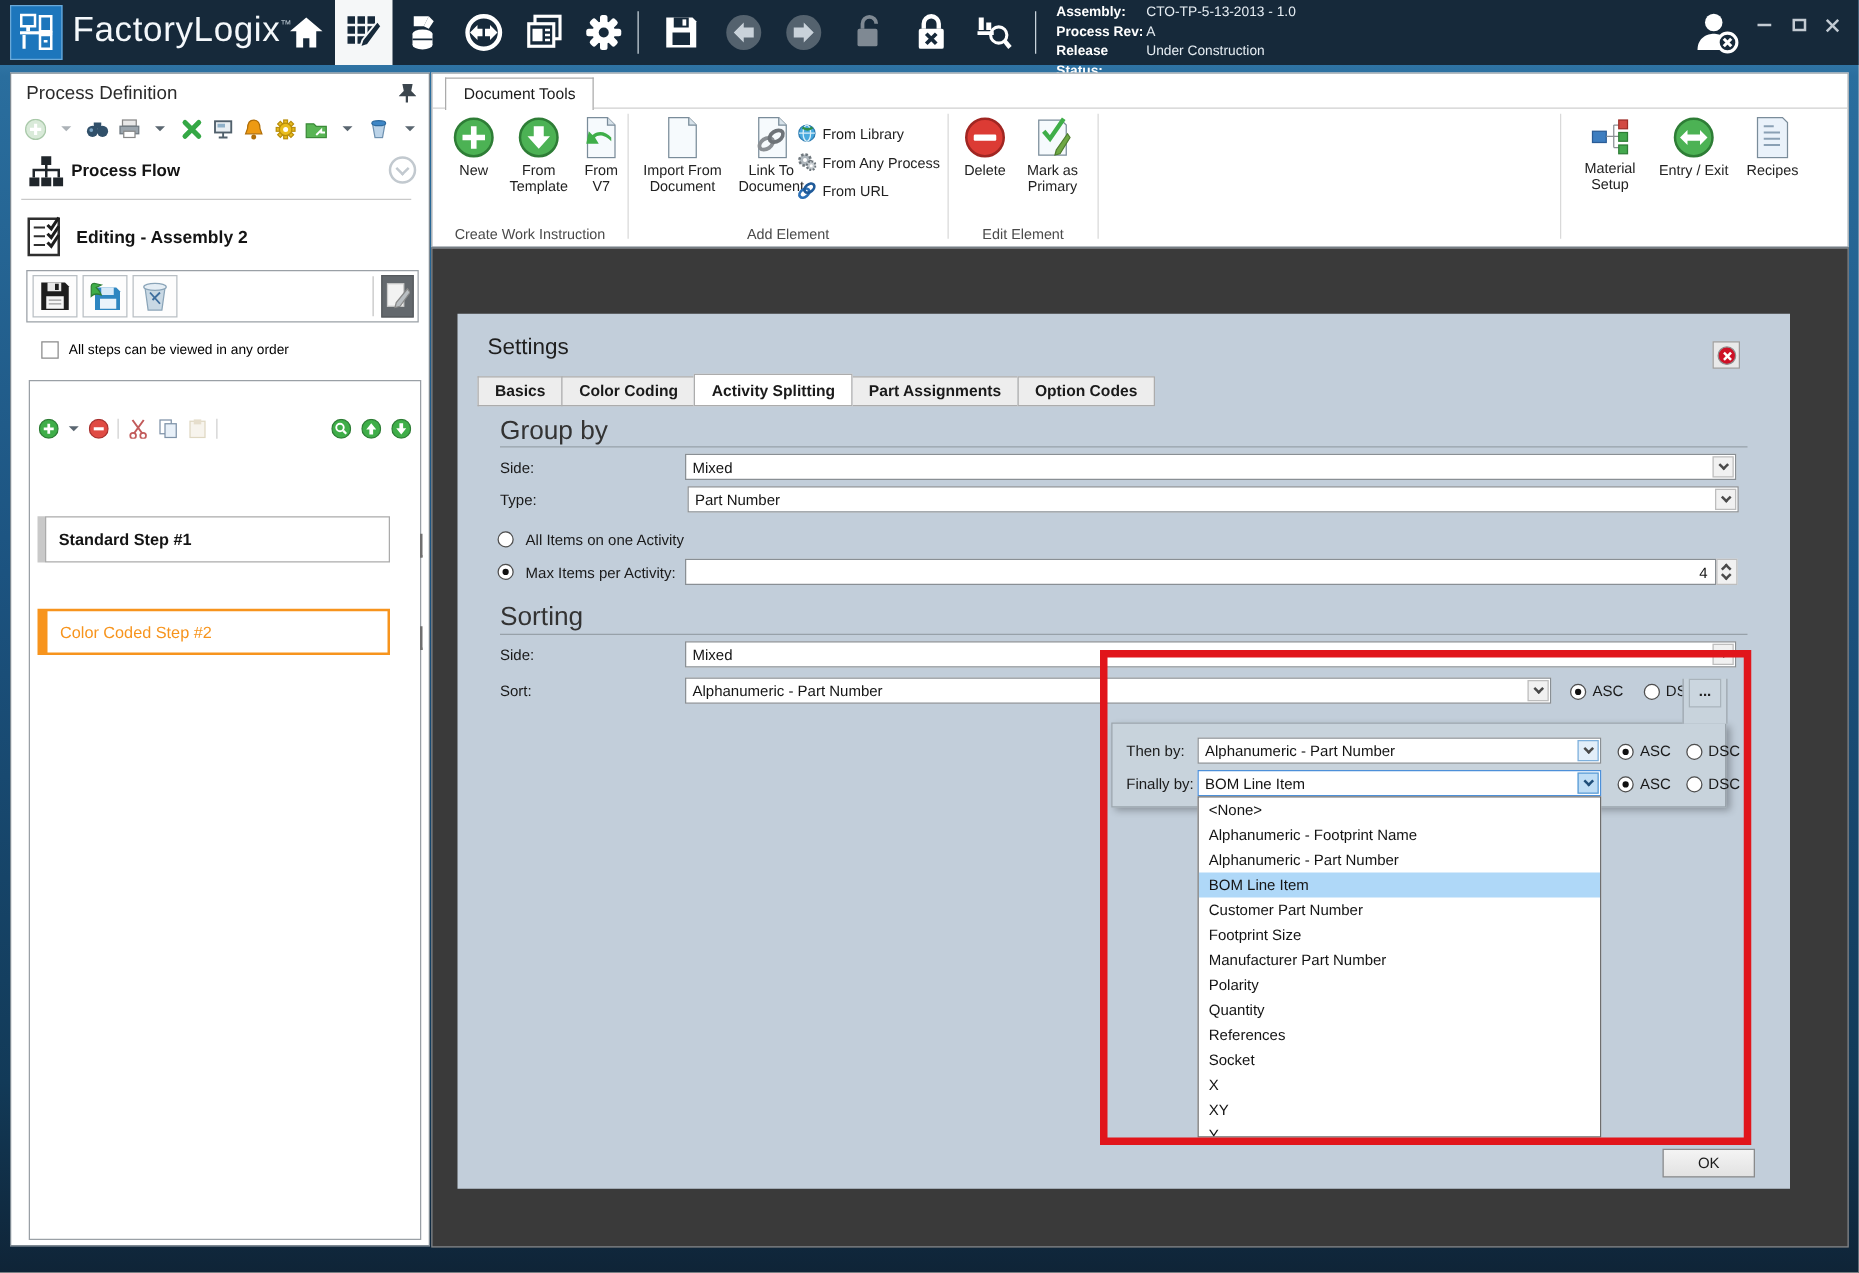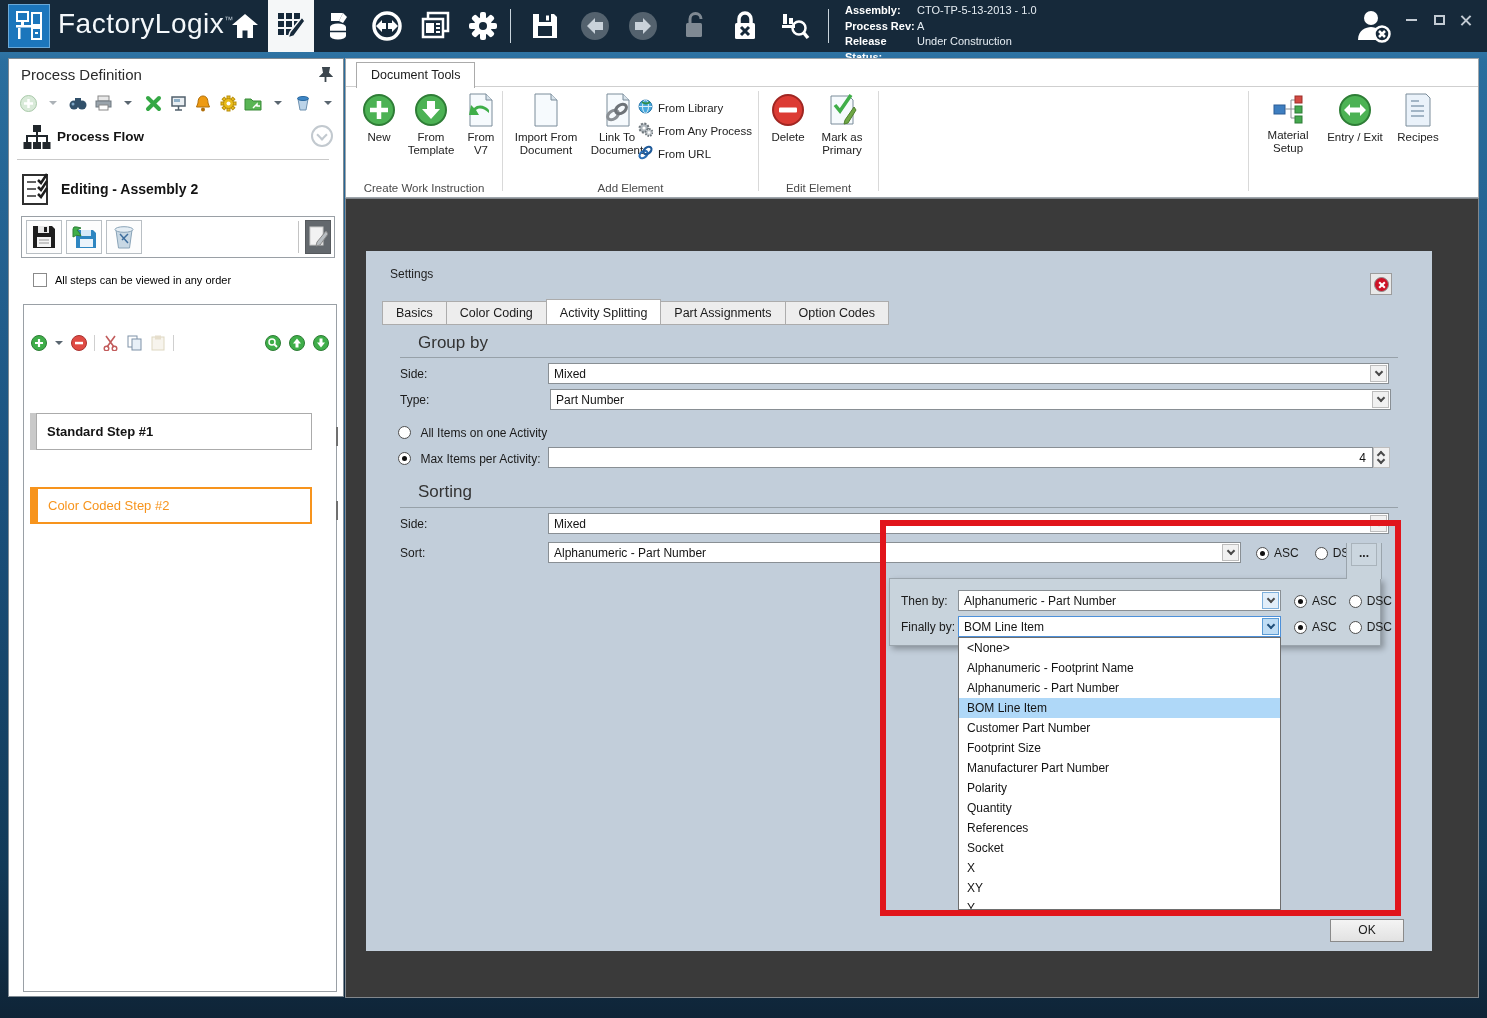--- a/index.html
+++ b/index.html
@@ -68,31 +68,31 @@
   .rb-content { position:absolute; left:0; top:28px; width:100%; height:110px; }
   .rb-group-label { position:absolute; bottom:3px; font-size:11.5px; color:#4A4A4A; text-align:center; }
   .rb-sep { position:absolute; top:4px; width:1px; height:100px; background:#D9D9D9; }
   .rb-btn { position:absolute; top:6px; text-align:center; font-size:11.5px; line-height:13px; color:#222; cursor:pointer; }
   .rb-btn .ic { display:flex; justify-content:center; margin-bottom:4px; }
   .rb-menu-item { position:absolute; display:flex; align-items:flex-end; gap:5px; font-size:11.5px; color:#222; cursor:pointer; }
 
   
   .content { position:absolute; left:345px; top:198px; width:1134px; height:800px; background:#3A3A3A; border:1px solid #82878C; }
   .dialog { position:absolute; left:366px; top:251px; width:1066px; height:700px; background:#C2CEDA; z-index:10; }
-  .dlg-title { position:absolute; left:24px; top:16px; font-size:12px; color:#1F1F1F; }
+  .dlg-title { position:absolute; left:24px; top:16px; font-size:18px; color:#1F1F1F; }
   .dlg-close { position:absolute; left:1004px; top:22px; width:22px; height:22px; background:#E9E9E9; border:1px solid #9C9C9C; display:flex; align-items:center; justify-content:center; cursor:pointer; }
   .dlg-close .dot { width:15px; height:15px; border-radius:50%; background:#CE1126; border:1px solid #8E8E8E; position:relative; }
   .dlg-close .dot::before,.dlg-close .dot::after { content:""; position:absolute; left:6px; top:3px; width:2px; height:8px; background:#fff; }
   .dlg-close .dot::before { transform:rotate(45deg);} .dlg-close .dot::after{ transform:rotate(-45deg);}
-  .dlg-tabs { position:absolute; left:16px; top:48px; height:26px; display:flex; }
+  .dlg-tabs { position:absolute; left:16px; top:48px; height:26px; display:flex;font-weight:bold; }
   .dtab { height:24px; margin-top:2px; padding:4px 13px 0 13px; background:#EDEDED; border:1px solid #ACACAC; border-right:none; font-size:12.5px; color:#1a1a1a; cursor:pointer; }
   .dtab:last-child { border-right:1px solid #ACACAC; }
   .dtab.active { height:26px; margin-top:0; padding-top:6px; background:#FFFFFF; border-right:1px solid #ACACAC; position:relative; z-index:2; }
   .dtab.active + .dtab { border-left:none; }
-  .sect { position:absolute; font-size:17px; color:#333;margin-left:18px; }
+  .sect { position:absolute; font-size:21px; color:#333; }
   .rule { position:absolute; height:1px; background:#97A1A9; }
   .flabel { position:absolute; font-size:12px; color:#1a1a1a; }
   .field { position:absolute; height:21px; background:#fff; border:1px solid #898F94; font-size:12px; color:#141414; }
   .field .val { position:absolute; left:5px; top:3px; white-space:nowrap; }
   .ddbtn { position:absolute; right:1px; top:1px; width:17px; height:17px; background:#F1F1F1; border:1px solid #BDBDBD; display:flex; align-items:center; justify-content:center; }
   .ddbtn .chev { width:6px; height:6px; border-width:2px; margin-top:-3px; border-color:#4A4A4A; }
   .ddbtn.blue { background:#E2EEF9; border-color:#7EB0DC; }
   .ddbtn.focus { background:#BFDDF5; border-color:#5A9BD5; }
   .spinner { position:absolute; width:17px; height:21px; background:#F1F1F1; border:1px solid #BDBDBD; }
   .spinner .up,.spinner .dn { position:absolute; left:4px; width:6px; height:6px; border-right:2px solid #4A4A4A; border-bottom:2px solid #4A4A4A; }

